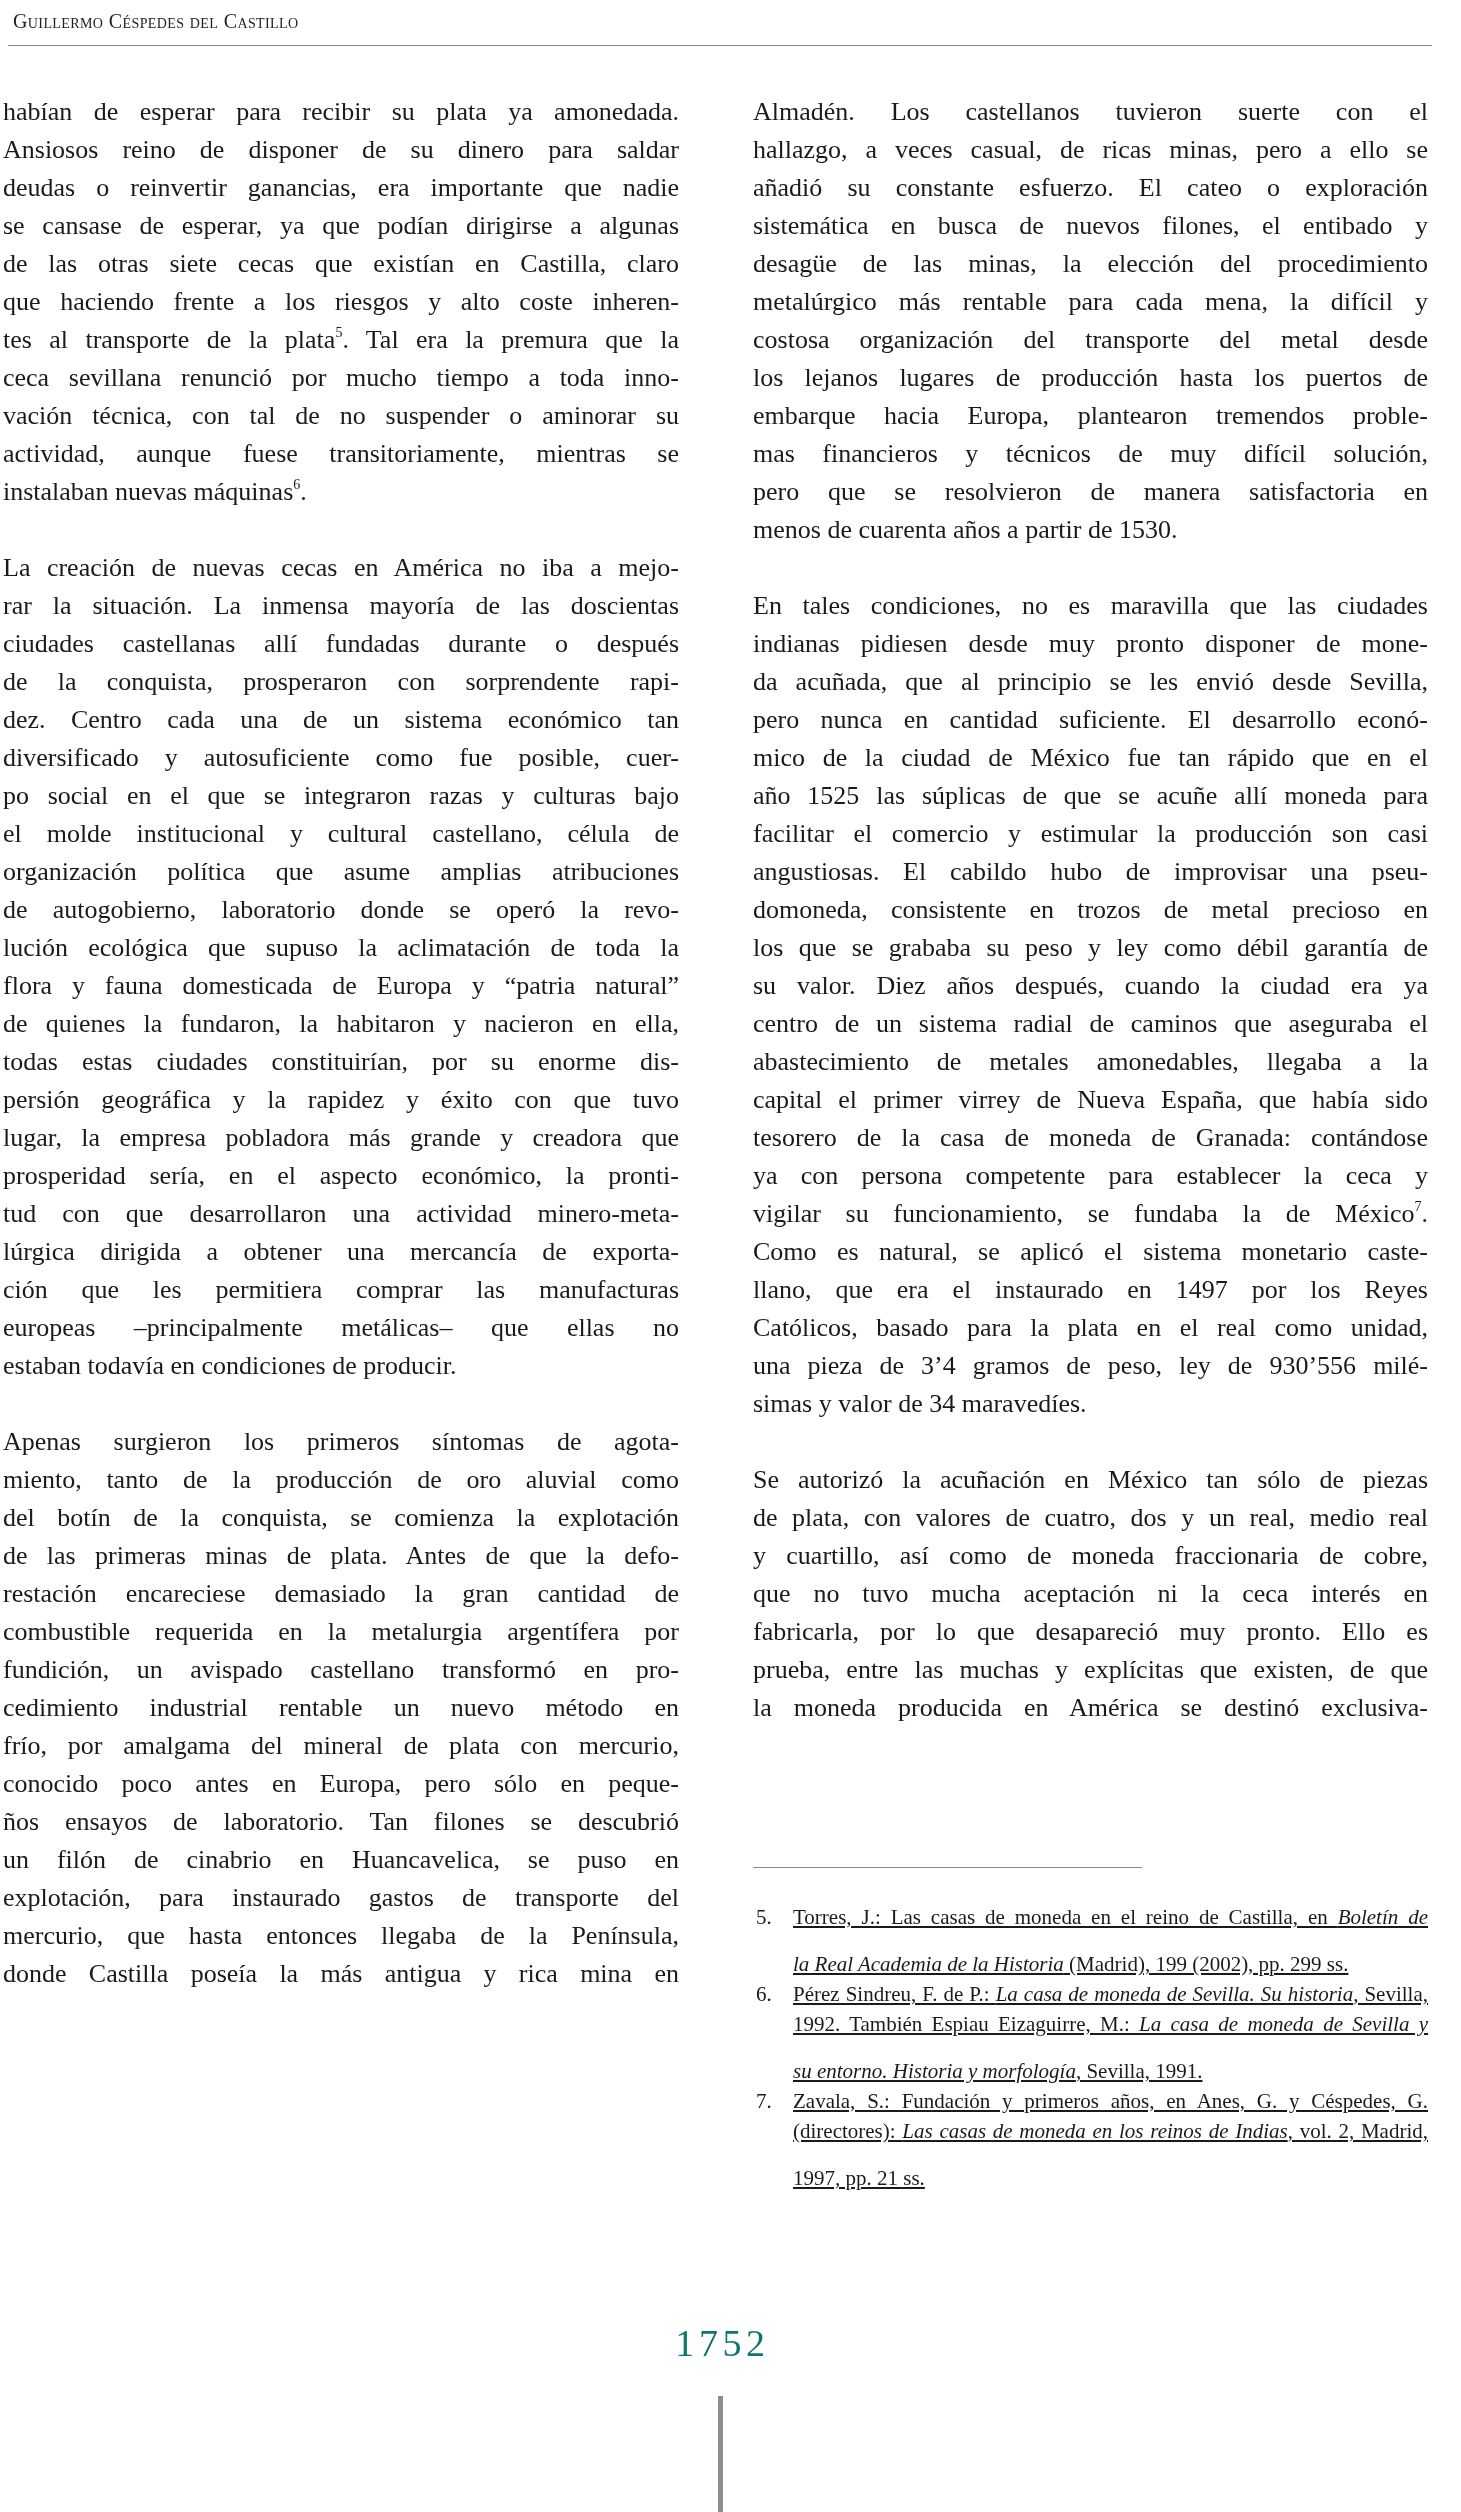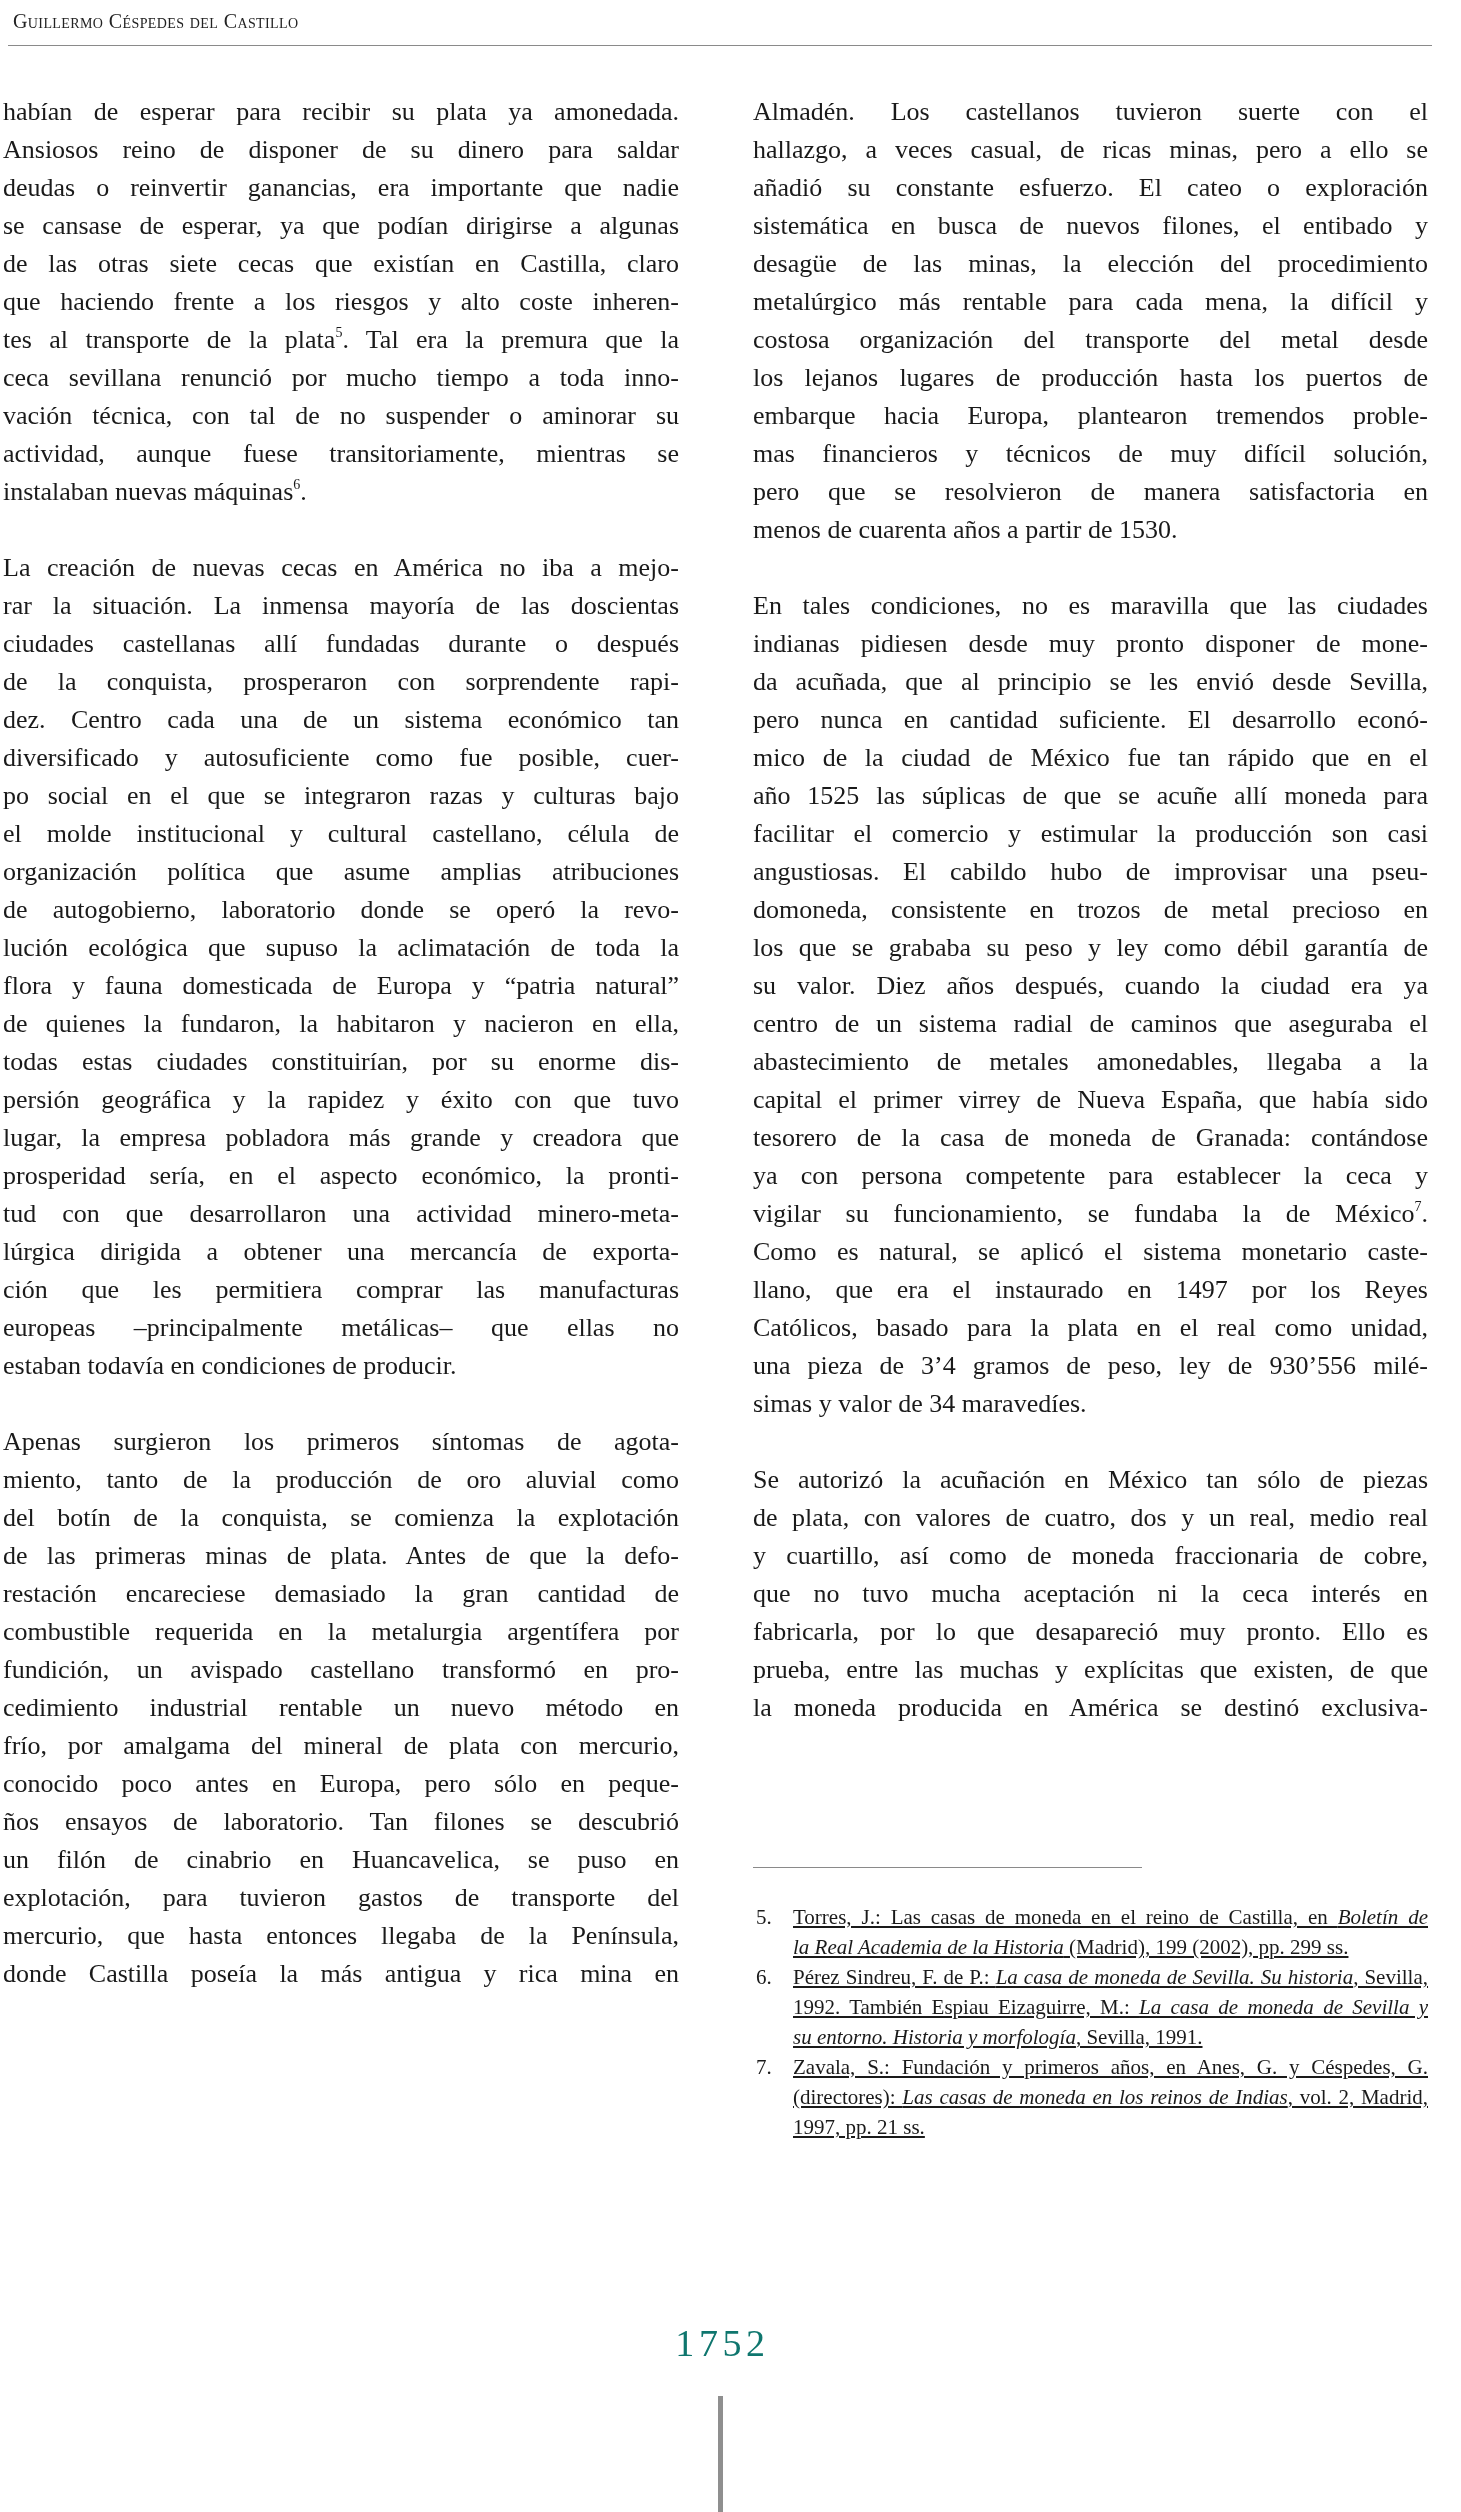--- a/index.html
+++ b/index.html
@@ -17,21 +17,21 @@
   .line.last { text-align-last: left; }
   .line.blank { }
   sup.fn { font-size: 14px; vertical-align: 0; position: relative; top: -10.7px; line-height: 0; }
   .fn-rule { position: absolute; left: 753px; top: 1867px; width: 389px; height: 0;
              border-top: 1.5px solid #8a8a8a; }
   .footnotes { position: absolute; left: 753px; top: 1902px; width: 675px; }
   .fn-item { position: relative; padding-left: 40px; }
   .fn-num { position: absolute; left: 3.1px; top: 0; font-size: 21px; line-height: 30px; }
   .fn-line { display: block; height: 30px; line-height: 30px; font-size: 21px; white-space: nowrap;
              text-align: justify; text-align-last: justify; text-decoration: underline; }
-  .fn-line.last { text-align-last: left; }
+  .fn-line.last { text-align-last: left; margin-top: 17px; }
   .page-number { position: absolute; left: 0; width: 1445px; top: 2320px; text-align: center;
                  font-size: 38px; line-height: 46px; color: #0f766e; letter-spacing: 4.6px; }
   .gutter-bar { position: absolute; left: 718px; top: 2396px; width: 4.6px; height: 117px; background: #8f8f8f; }
 </style>
 </head>
 <body>
 
 <div class="running-head">Guillermo Céspedes del Castillo</div>
 <div class="head-rule"></div>
 
@@ -76,21 +76,21 @@
     <div class="line"><span>del botín de la conquista, se comienza la explotación</span></div>
     <div class="line"><span>de las primeras minas de plata. Antes de que la defo-</span></div>
     <div class="line"><span>restación encareciese demasiado la gran cantidad de</span></div>
     <div class="line"><span>combustible requerida en la metalurgia argentífera por</span></div>
     <div class="line"><span>fundición, un avispado castellano transformó en pro-</span></div>
     <div class="line"><span>cedimiento industrial rentable un nuevo método en</span></div>
     <div class="line"><span>frío, por amalgama del mineral de plata con mercurio,</span></div>
     <div class="line"><span>conocido poco antes en Europa, pero sólo en peque-</span></div>
     <div class="line"><span>ños ensayos de laboratorio. Tan filones se descubrió</span></div>
     <div class="line"><span>un filón de cinabrio en Huancavelica, se puso en</span></div>
-    <div class="line"><span>explotación, para tuvieron gastos de transporte del</span></div>
+    <div class="line"><span>explotación, para instaurado gastos de transporte del</span></div>
     <div class="line"><span>mercurio, que hasta entonces llegaba de la Península,</span></div>
     <div class="line"><span>donde Castilla poseía la más antigua y rica mina en</span></div>
   </div>
 <div class="column col-right">
     <div class="line"><span>Almadén. Los castellanos tuvieron suerte con el</span></div>
     <div class="line"><span>hallazgo, a veces casual, de ricas minas, pero a ello se</span></div>
     <div class="line"><span>añadió su constante esfuerzo. El cateo o exploración</span></div>
     <div class="line"><span>sistemática en busca de nuevos filones, el entibado y</span></div>
     <div class="line"><span>desagüe de las minas, la elección del procedimiento</span></div>
     <div class="line"><span>metalúrgico más rentable para cada mena, la difícil y</span></div>

